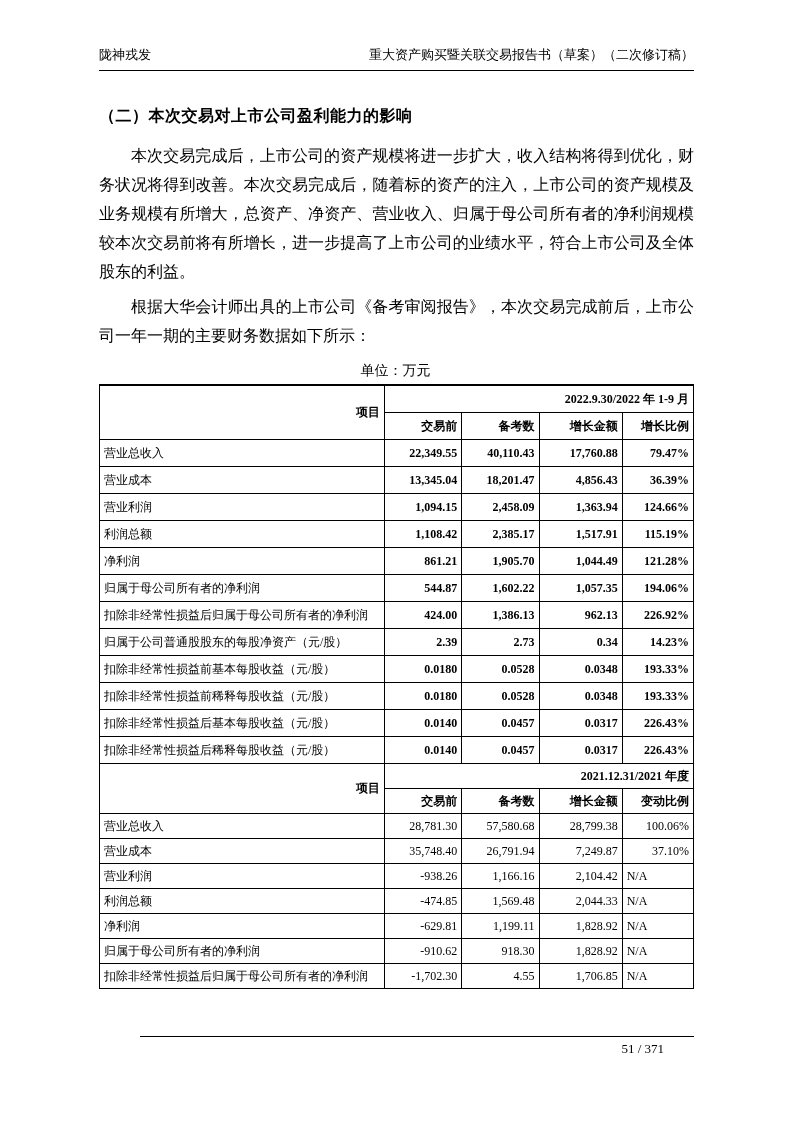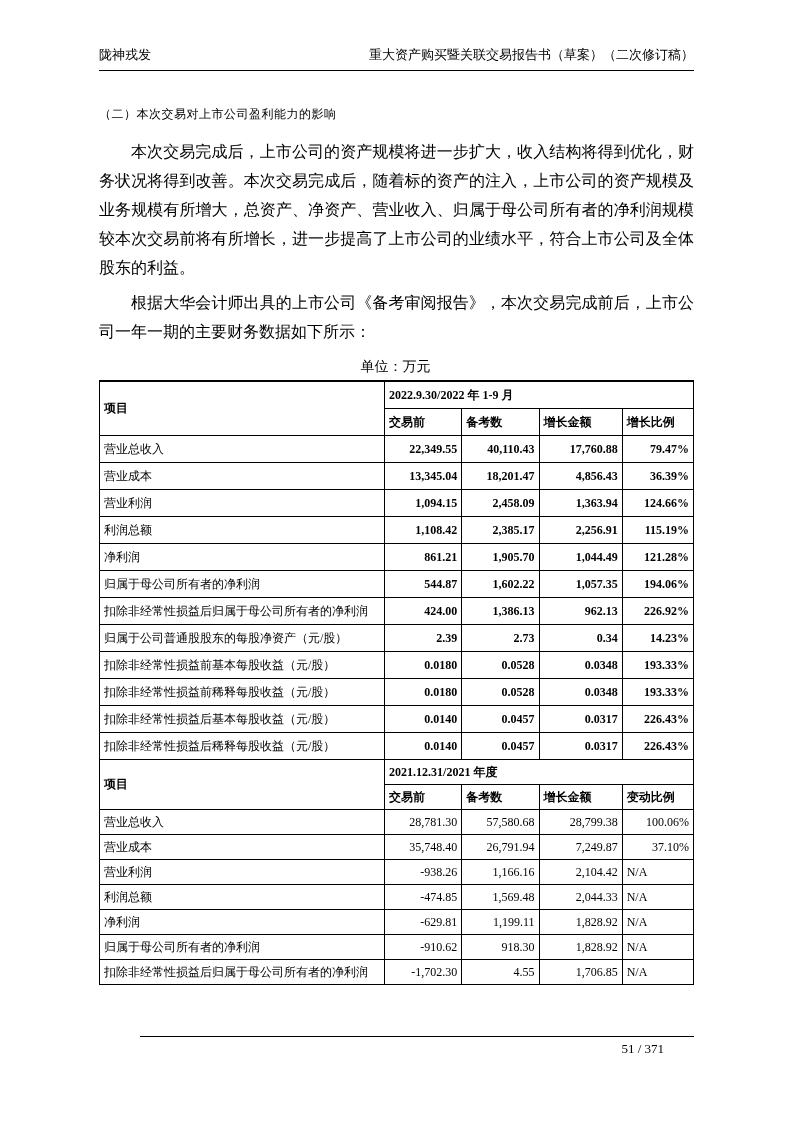--- a/index.html
+++ b/index.html
@@ -14,34 +14,34 @@
   .doc-header{
     display:flex;justify-content:space-between;align-items:flex-end;
     font-size:13px;line-height:18px;
     padding-bottom:6px;border-bottom:1px solid #000;
   }
 
   .content{padding-top:14px}
   p.para{margin:6px 0 0 0;font-size:16px;line-height:29px;text-align:justify;word-break:break-all}
   p.indent{text-indent:2em}
   h2.section{
-    margin:21px 0 14px 0;font-size:12px;font-weight:normal;
+    margin:21px 0 14px 0;font-size:16px;font-weight:bold;
     font-family:"Liberation Sans","DejaVu Sans",sans-serif;letter-spacing:.5px;
   }
   .unit{margin:12px 2px 4px 0;font-size:14px;text-align:center}
 
   
   table.fin{width:100%;border-collapse:collapse;border-top:2px solid #000;table-layout:fixed}
   table.fin td{
     border:1px solid #000;padding:1px 4px;font-size:12px;line-height:1.25;
     overflow:hidden;vertical-align:middle;
   }
   .t1 td{height:24px}
   .t2 td{height:22px}
-  td.th{text-align:left;font-weight:bold;font-size:12.5px}
+  td.th{text-align:right;font-weight:bold;font-size:12.5px}
   td.item{text-align:left;padding-left:5px}
   td.num{text-align:right;padding-right:8px;font-size:12.5px}
   .t1 td.num{font-weight:bold}
   td.na{text-align:left;padding-right:4px}
   .c-item{width:48%}.c-1{width:13%}.c-2{width:13%}.c-3{width:14%}.c-4{width:12%}
 
   
   .footer{
     position:absolute;left:99px;right:99px;top:1036px;
     border-top:1px solid #000;text-align:right;
@@ -107,21 +107,21 @@
           <td class="item">营业利润</td>
           <td class="num">1,094.15</td>
           <td class="num">2,458.09</td>
           <td class="num">1,363.94</td>
           <td class="num">124.66%</td>
         </tr>
         <tr>
           <td class="item">利润总额</td>
           <td class="num">1,108.42</td>
           <td class="num">2,385.17</td>
-          <td class="num">2,256.91</td>
+          <td class="num">1,517.91</td>
           <td class="num">115.19%</td>
         </tr>
         <tr>
           <td class="item">净利润</td>
           <td class="num">861.21</td>
           <td class="num">1,905.70</td>
           <td class="num">1,044.49</td>
           <td class="num">121.28%</td>
         </tr>
         <tr>

